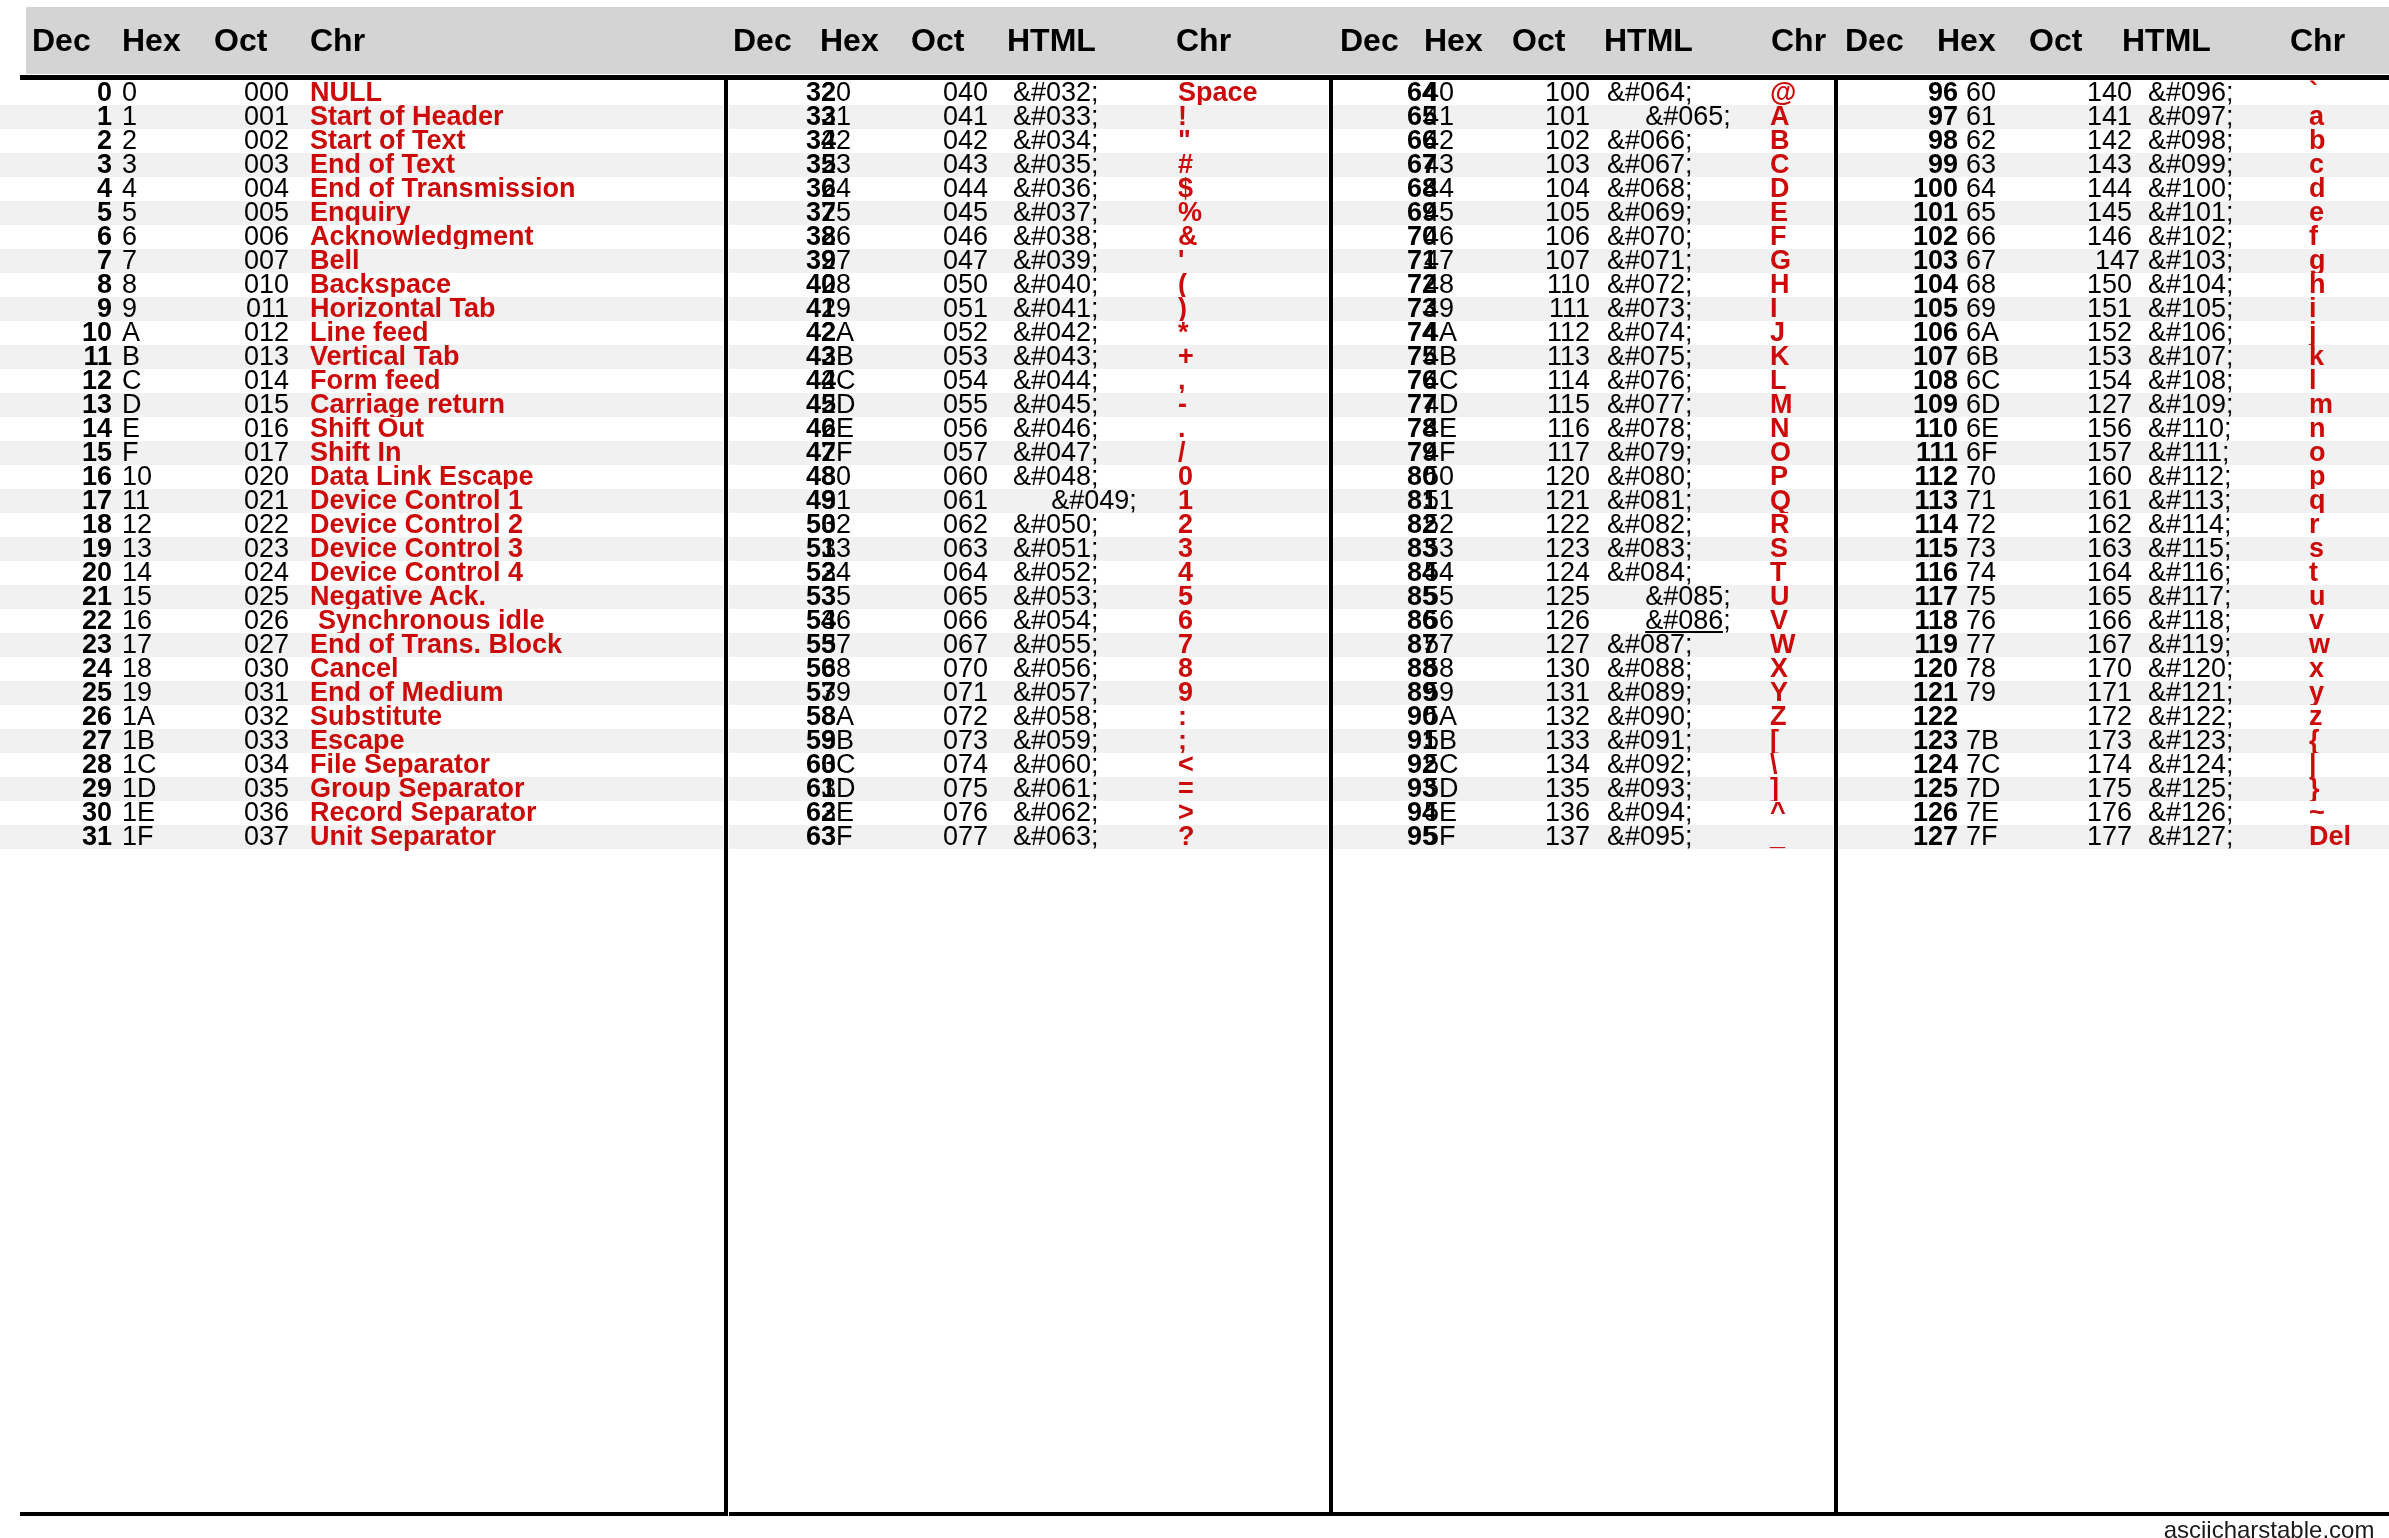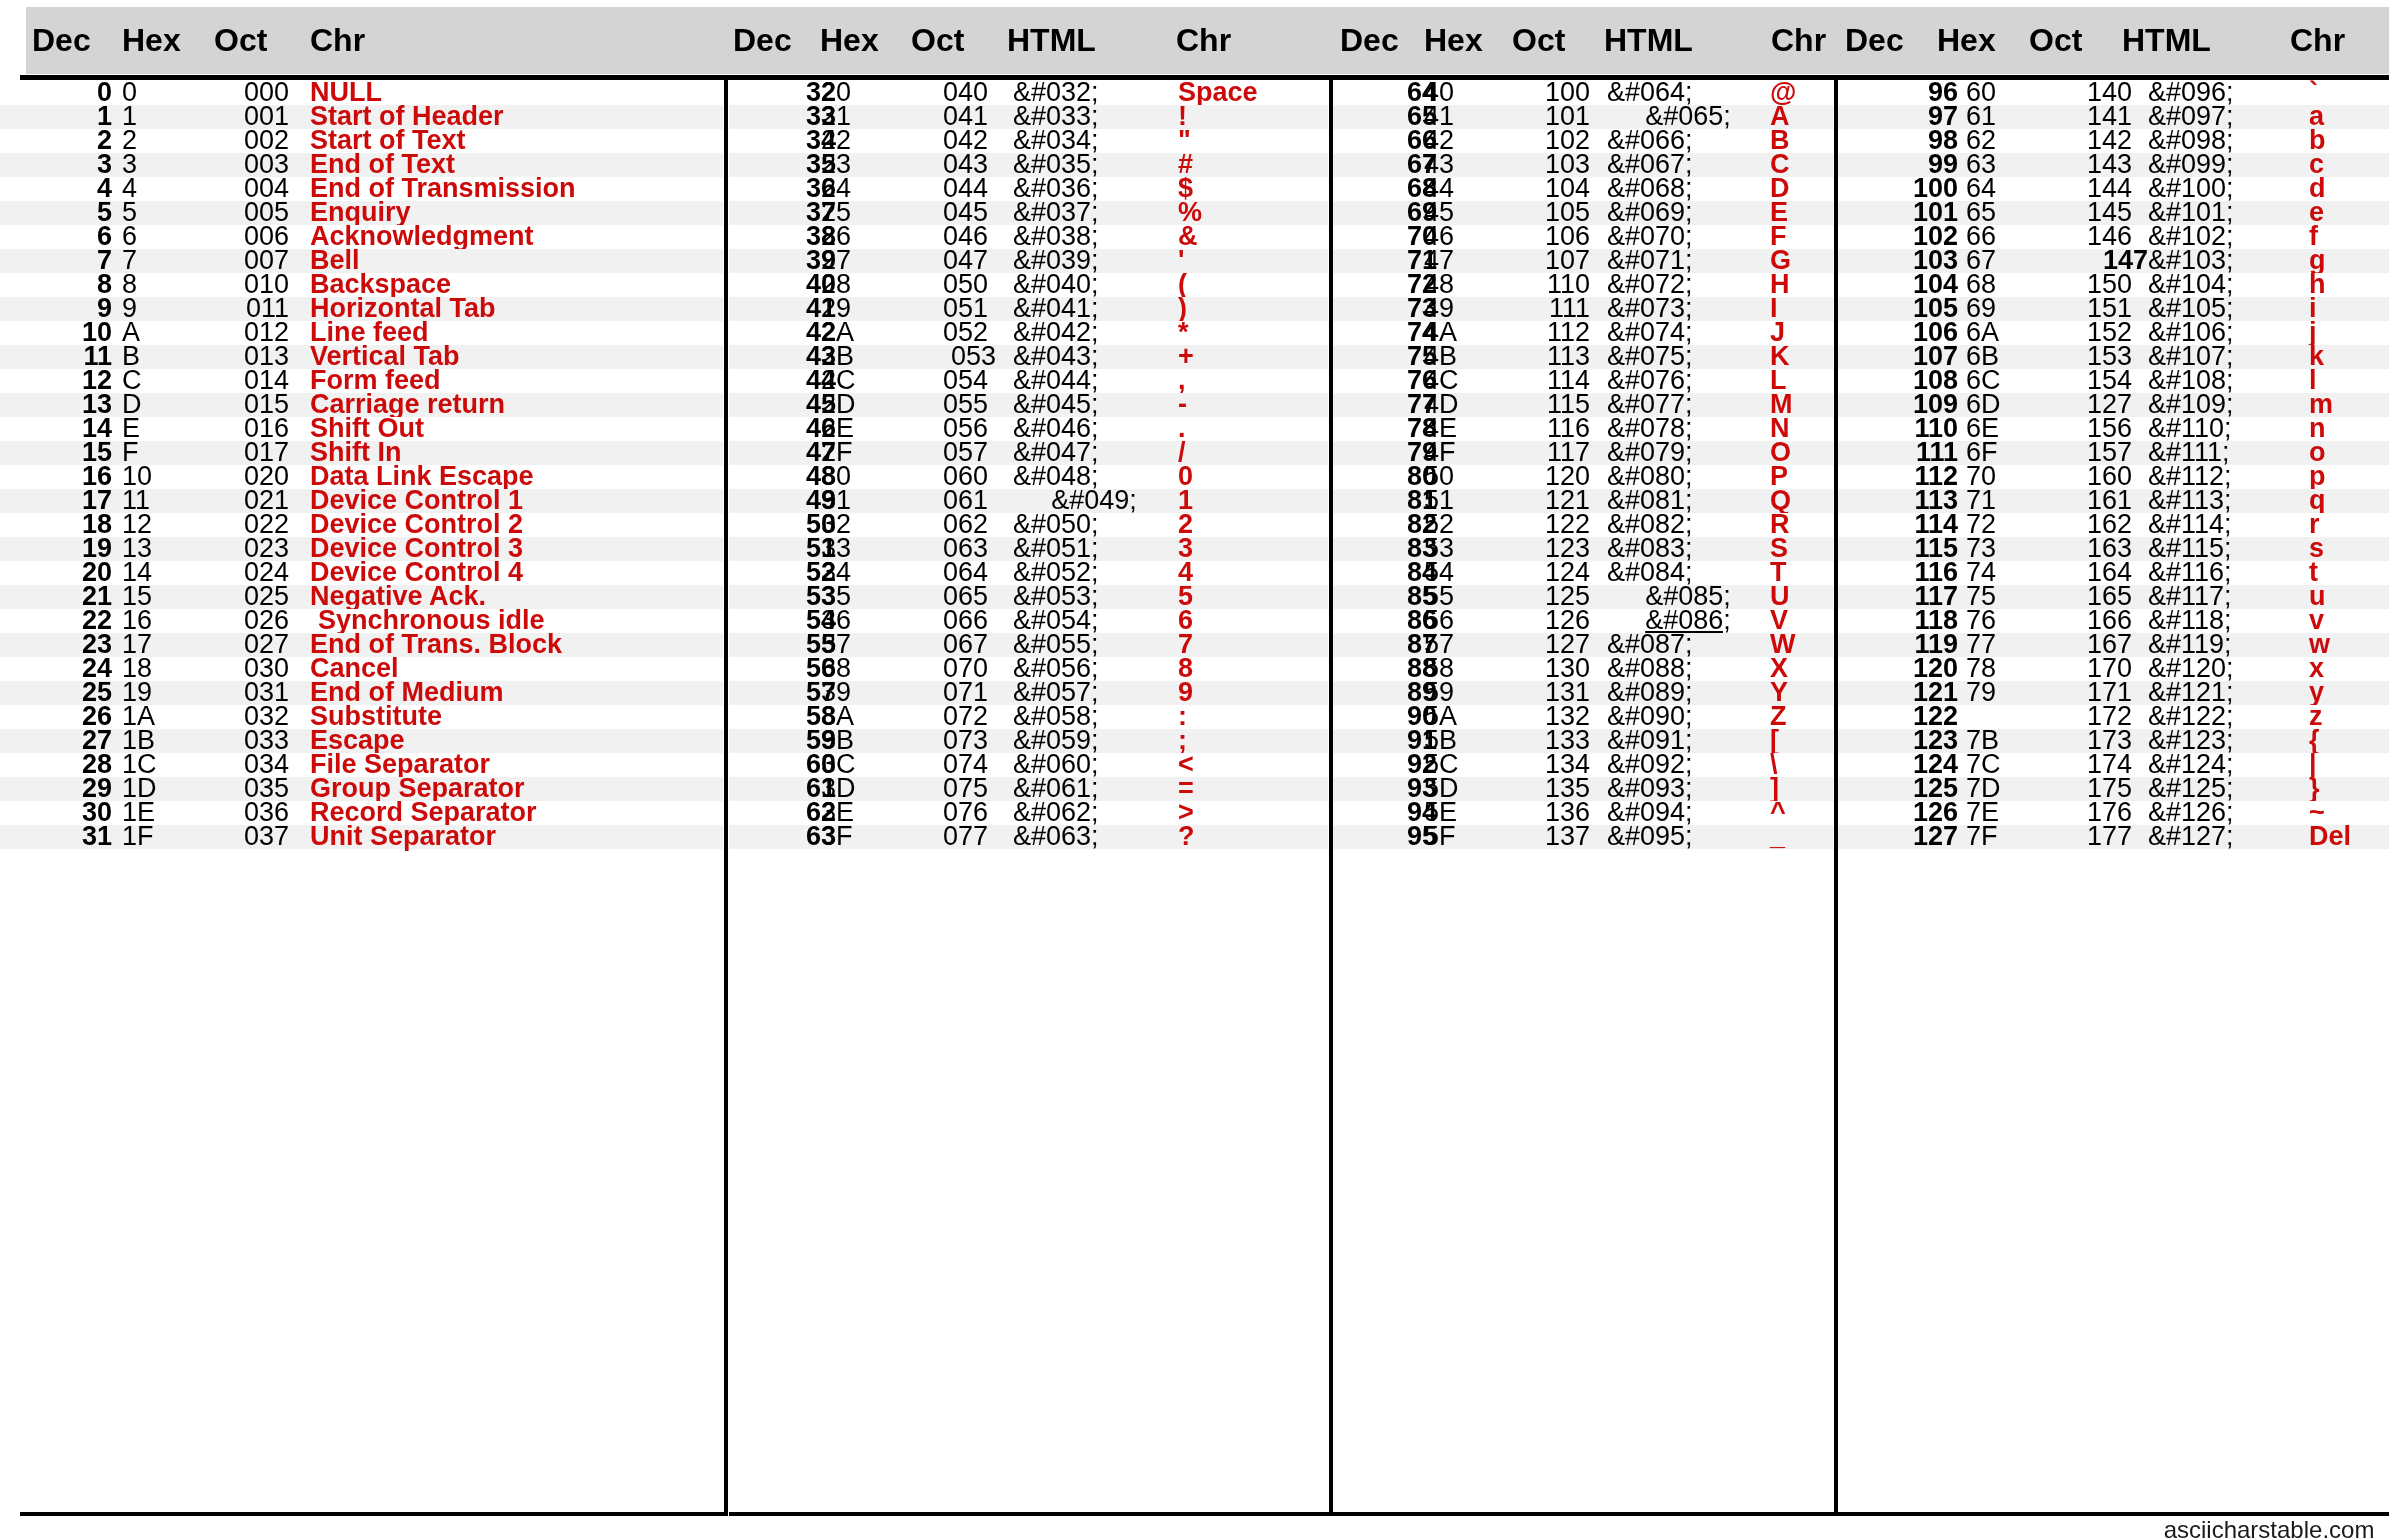--- a/index.html
+++ b/index.html
@@ -364,21 +364,21 @@
       <div class="row even">
         <div class="cell dec" style="left: 0px; width: 107px; text-align: right;">42</div>
         <div class="cell hex" style="left: 92px; width: 49px; text-align: left;">2A</div>
         <div class="cell oct" style="left: 145px; width: 114px; text-align: right;">052</div>
         <div class="cell html" style="left: 284px; width: 162px; text-align: left;">&amp;#042;</div>
         <div class="cell chrsym" style="left: 449px; width: 146px; text-align: left;">*</div>
       </div>
       <div class="row odd">
         <div class="cell dec" style="left: 0px; width: 107px; text-align: right;">43</div>
         <div class="cell hex" style="left: 92px; width: 49px; text-align: left;">2B</div>
-        <div class="cell oct" style="left: 153px; width: 114px; text-align: right;">053</div>
+        <div class="cell oct" style="left: 145px; width: 114px; text-align: right;">053</div>
         <div class="cell html" style="left: 284px; width: 162px; text-align: left;">&amp;#043;</div>
         <div class="cell chrsym" style="left: 449px; width: 146px; text-align: left;">+</div>
       </div>
       <div class="row even">
         <div class="cell dec" style="left: 0px; width: 107px; text-align: right;">44</div>
         <div class="cell hex" style="left: 92px; width: 49px; text-align: left;">2C</div>
         <div class="cell oct" style="left: 145px; width: 114px; text-align: right;">054</div>
         <div class="cell html" style="left: 284px; width: 162px; text-align: left;">&amp;#044;</div>
         <div class="cell chrsym" style="left: 449px; width: 146px; text-align: left;">,</div>
       </div>
@@ -788,21 +788,21 @@
       <div class="row even">
         <div class="cell dec" style="left: 0px; width: 120px; text-align: right;">102</div>
         <div class="cell hex" style="left: 128px; width: 49px; text-align: left;">66</div>
         <div class="cell oct" style="left: 180px; width: 114px; text-align: right;">146</div>
         <div class="cell html" style="left: 310px; width: 162px; text-align: left;">&amp;#102;</div>
         <div class="cell chrsym" style="left: 471px; width: 80px; text-align: left;">f</div>
       </div>
       <div class="row odd">
         <div class="cell dec" style="left: 0px; width: 120px; text-align: right;">103</div>
         <div class="cell hex" style="left: 128px; width: 49px; text-align: left;">67</div>
-        <div class="cell oct" style="left: 196px; width: 114px; text-align: right; font-weight: bold;">147</div>
+        <div class="cell oct" style="left: 188px; width: 114px; text-align: right;">147</div>
         <div class="cell html" style="left: 310px; width: 162px; text-align: left;">&amp;#103;</div>
         <div class="cell chrsym" style="left: 471px; width: 80px; text-align: left;">g</div>
       </div>
       <div class="row even">
         <div class="cell dec" style="left: 0px; width: 120px; text-align: right;">104</div>
         <div class="cell hex" style="left: 128px; width: 49px; text-align: left;">68</div>
         <div class="cell oct" style="left: 180px; width: 114px; text-align: right;">150</div>
         <div class="cell html" style="left: 310px; width: 162px; text-align: left;">&amp;#104;</div>
         <div class="cell chrsym" style="left: 471px; width: 80px; text-align: left;">h</div>
       </div>

